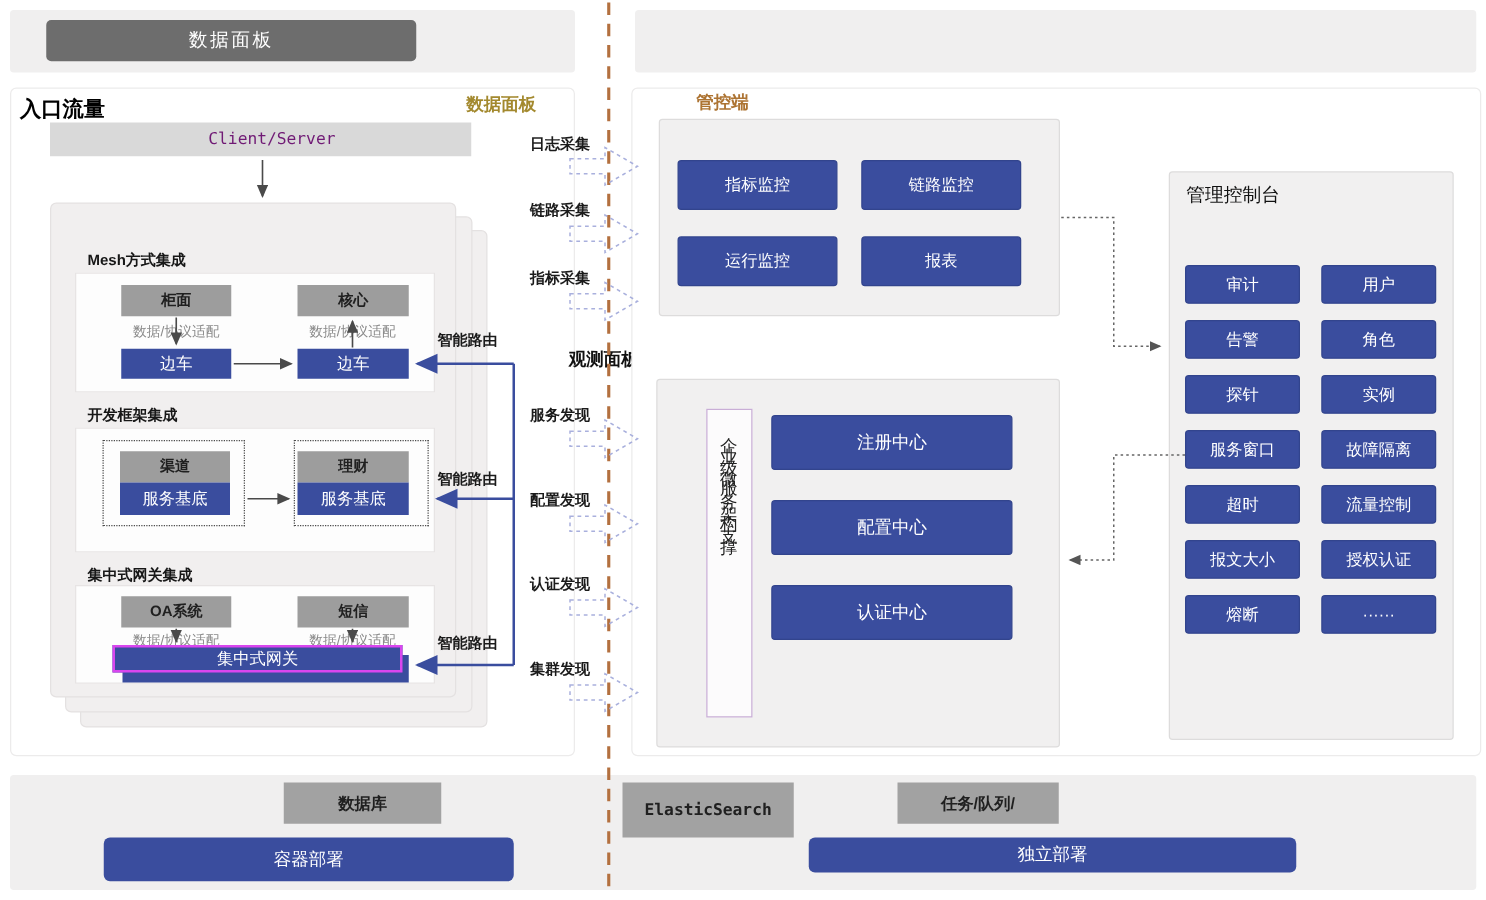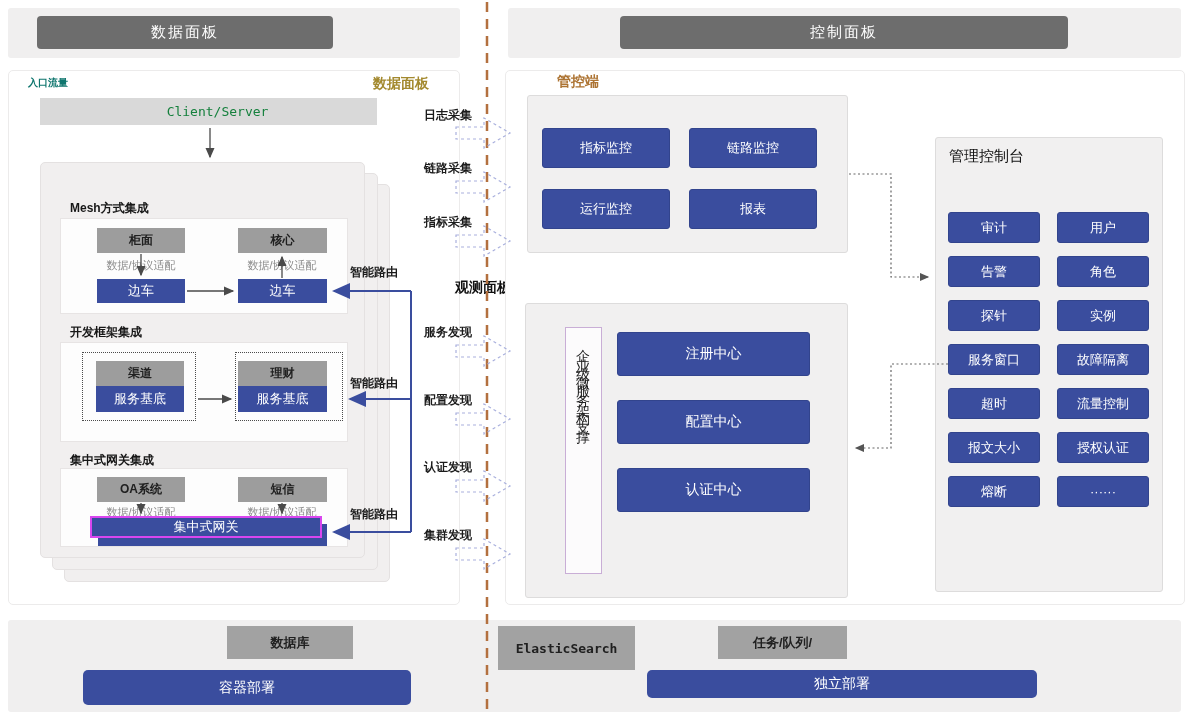--- a/index.html
+++ b/index.html
@@ -14,27 +14,27 @@
 
   
   .bigpanel { background:#ffffff; border:1px solid #ecebeb; border-radius:5px; }
   .graypanel { background:#f1f0f0; border:1px solid #dddcdc; border-radius:3px; }
 
   
   .card { background:#f1efef; border:1px solid #e4e1e1; border-radius:5px; }
   .whitebox { background:#fdfdfd; border:1px solid #e7e4e4; }
 
   .seclabel { font-size:12px; font-weight:600; color:#171717; }
-  .cornerlabel { font-size:10px; font-weight:700; color:#0f766e;margin-left:12px; }
+  .cornerlabel { font-size:17px; font-weight:700; color:#000000; }
   .goldlabel { font-size:14px; font-weight:700; color:#a3892e; }
   .orangelabel { font-size:14px; font-weight:700; color:#ad7433; }
 
   .graynode { background:#9d9d9d; color:#202020; font-size:12px; font-weight:600;
               display:flex; align-items:center; justify-content:center; }
-  .lightbar { background:#d9d9d9; color:#15803d; font-size:13px;
+  .lightbar { background:#d9d9d9; color:#701a75; font-size:13px;
               display:flex; align-items:center; justify-content:center;padding-left:18px; }
   .bluenode { background:#3a4d9e; color:#ffffff; font-size:13px;
               display:flex; align-items:center; justify-content:center; }
   .bluebtn  { background:#3a4d9e; border:1px solid #32448d; border-radius:3px; color:#fff;
               font-size:13px; display:flex; align-items:center; justify-content:center; }
   .adapter { font-size:11px; color:#8a8a8a; text-align:center; }
   .routing { font-size:12px; font-weight:600; color:#1b1b1b; }
   .midlabel { font-size:12px; font-weight:600; color:#1b1b1b; }
   .observetitle { font-size:14px; font-weight:700; color:#111; }
   .dottedbox { border:1px dotted #4b4b4b; }
@@ -62,21 +62,20 @@
 </style>
 </head>
 <body>
 
 <div class="screen">
 
   <div class="abs strip" style="left:8px; top:8px; width:452px; height:50px;"></div>
   <div class="abs darkbar" style="left:37px; top:16px; width:296px; height:33px;">数据面板</div>
 
   <div class="abs strip" style="left:508px; top:8px; width:673px; height:50px;"></div>
-  <div class="abs darkbar" style="left:620px; top:16px; width:448px; height:33px;">控制面板</div>
 
   <div class="abs bigpanel" style="left:8px; top:70px; width:452px; height:535px;"></div>
   <div class="abs cornerlabel" style="left:16px; top:76px;">入口流量</div>
   <div class="abs goldlabel" style="left:373px; top:75px;">数据面板</div>
 
   <div class="abs lightbar mono" style="left:40px; top:98px; width:337px; height:27px;">Client/Server</div>
 
   <div class="abs card" style="left:64px; top:184px; width:326px; height:398px;"></div>
   <div class="abs card" style="left:52px; top:173px; width:326px; height:397px;"></div>
   <div class="abs card" style="left:40px; top:162px; width:325px; height:396px;"></div>

